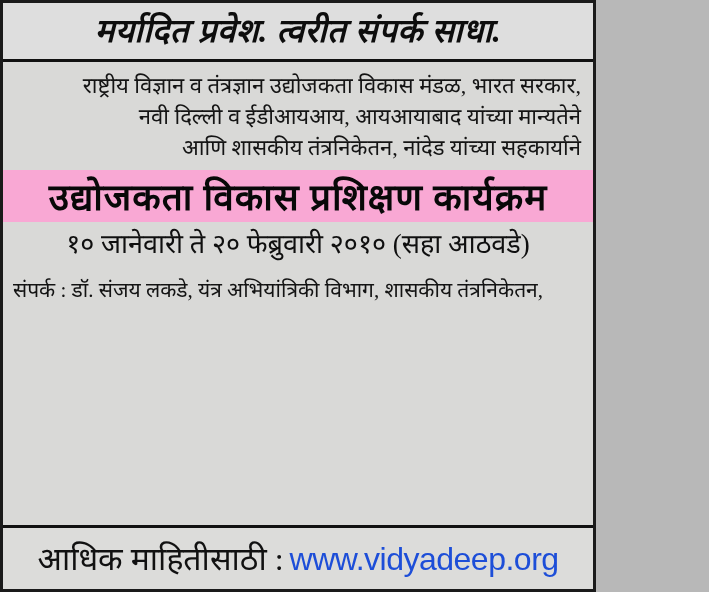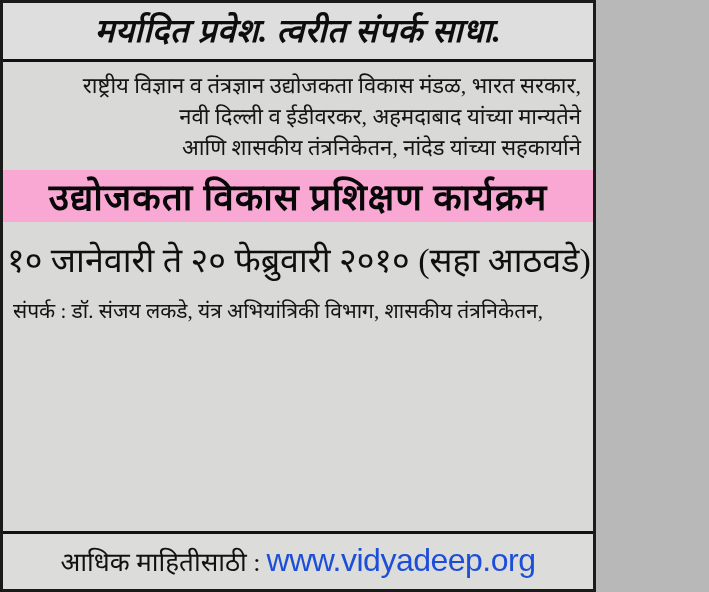--- a/index.html
+++ b/index.html
@@ -78,25 +78,24 @@
 
   
   .band-dates {
     flex: 0 0 auto;
     text-align: center;
     padding: 6px 4px 6px 4px;
     background: #d9d9d7;
   }
   .dates-line {
     font-family: "Liberation Serif", serif;
-    font-size: 34px;
+    font-size: 27px;
     line-height: 1.25;
     color: #0f0f0f;
     white-space: nowrap;
-    margin-top: 12px;
   }
 
   
   .band-contact {
     flex: 1 1 auto;
     padding: 4px 10px 4px 10px;
     background: #d9d9d7;
   }
   .contact-line {
     font-family: "Liberation Serif", serif;
@@ -113,21 +112,21 @@
     border-top: 3px solid #111;
     background: #dcdcda;
     padding: 8px 10px 10px 10px;
     display: flex;
     align-items: baseline;
     justify-content: center;
     gap: 6px;
   }
   .web-label {
     font-family: "Liberation Serif", serif;
-    font-size: 26px;
+    font-size: 32px;
     color: #111;
     white-space: nowrap;
   }
   .web-url {
     font-family: "Liberation Sans", sans-serif;
     font-size: 32px;
     font-weight: normal;
     letter-spacing: -0.5px;
     color: #1d4ed8;
     white-space: nowrap;
@@ -137,21 +136,21 @@
 <body>
 
 <div class="ad">
 
   <div class="band-top">
     <div class="headline-top">मर्यादित प्रवेश. त्वरीत संपर्क साधा.</div>
   </div>
 
   <div class="band-sponsor">
     <div class="sponsor-line">राष्ट्रीय विज्ञान व तंत्रज्ञान उद्योजकता विकास मंडळ, भारत सरकार,</div>
-    <div class="sponsor-line">नवी दिल्ली व ईडीवरकर, अहमदाबाद यांच्या मान्यतेने</div>
+    <div class="sponsor-line">नवी दिल्ली व ईडीआयआय, आयआयाबाद यांच्या मान्यतेने</div>
     <div class="sponsor-line">आणि शासकीय तंत्रनिकेतन, नांदेड यांच्या सहकार्याने</div>
   </div>
 
   <div class="band-title">
     <div class="program-title">उद्योजकता विकास प्रशिक्षण कार्यक्रम</div>
   </div>
 
   <div class="band-dates">
     <div class="dates-line">१० जानेवारी ते २० फेब्रुवारी २०१० (सहा आठवडे)</div>
   </div>

